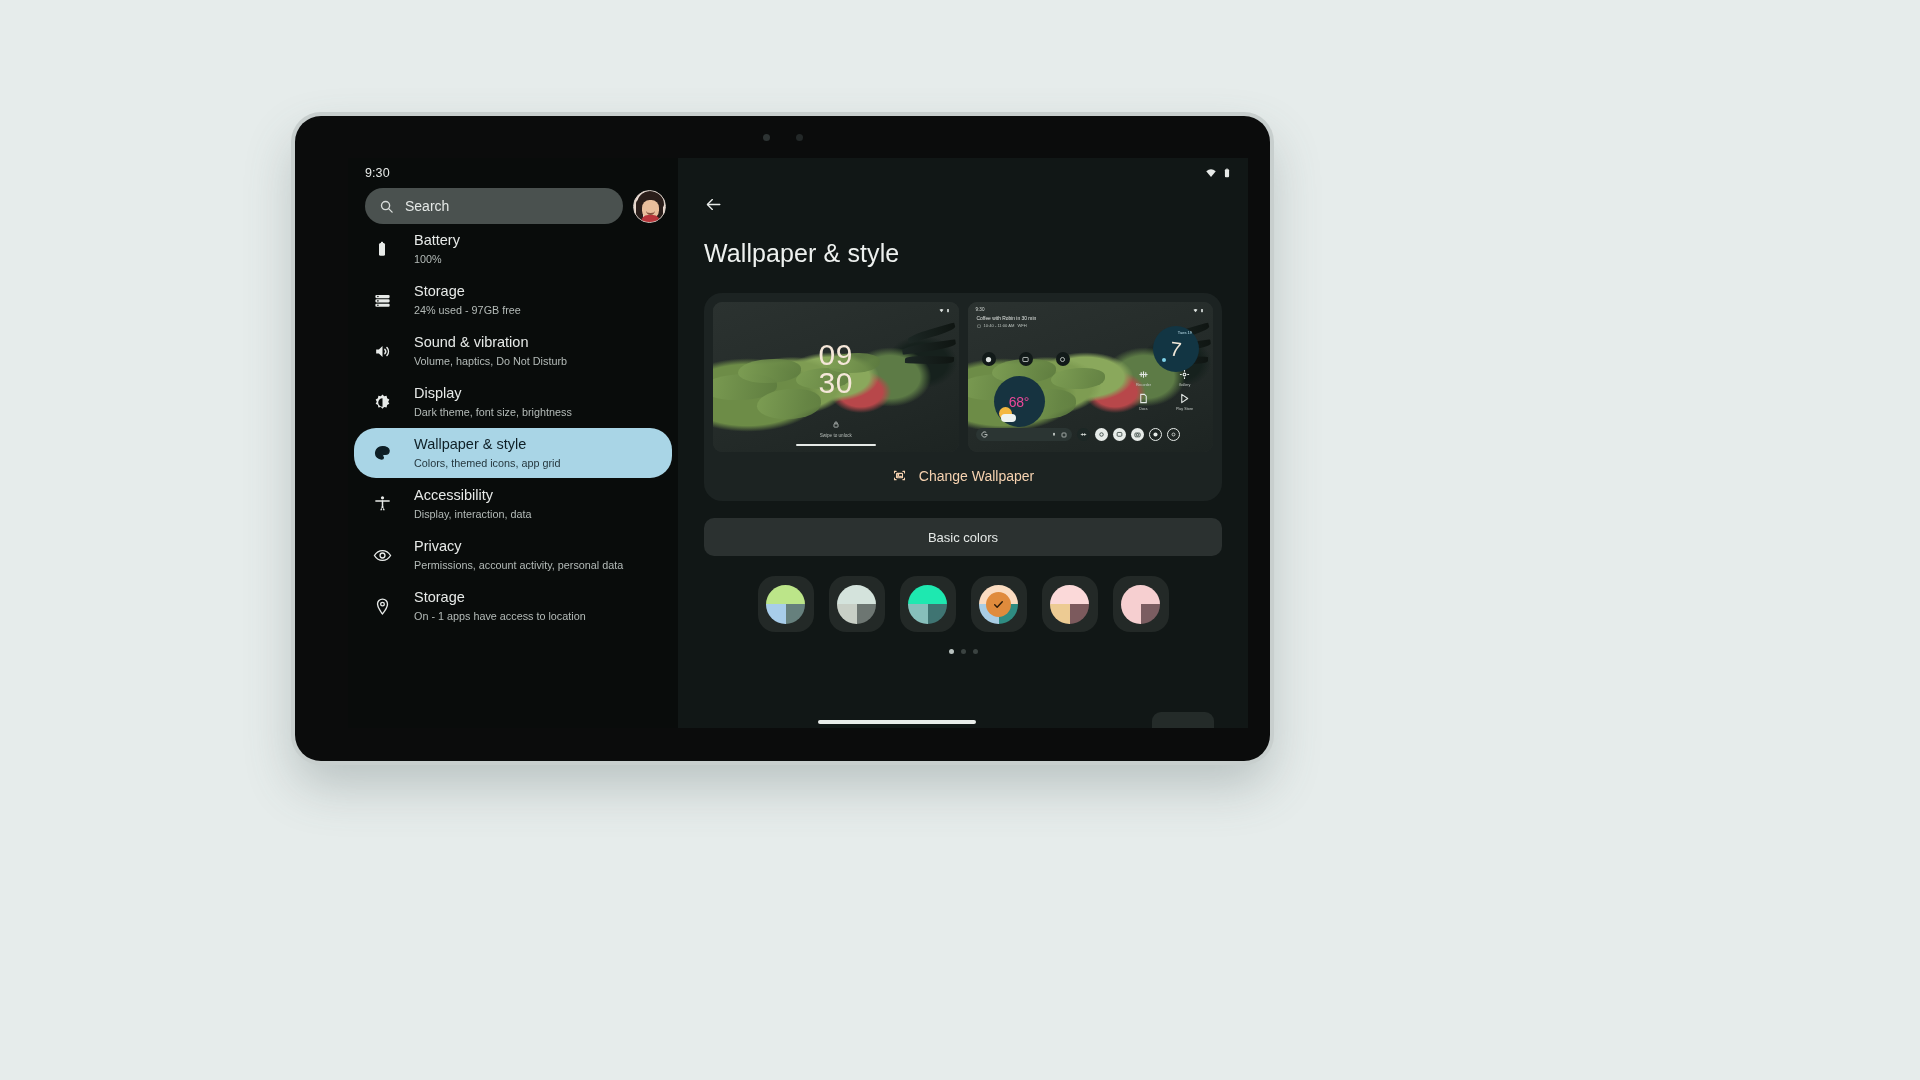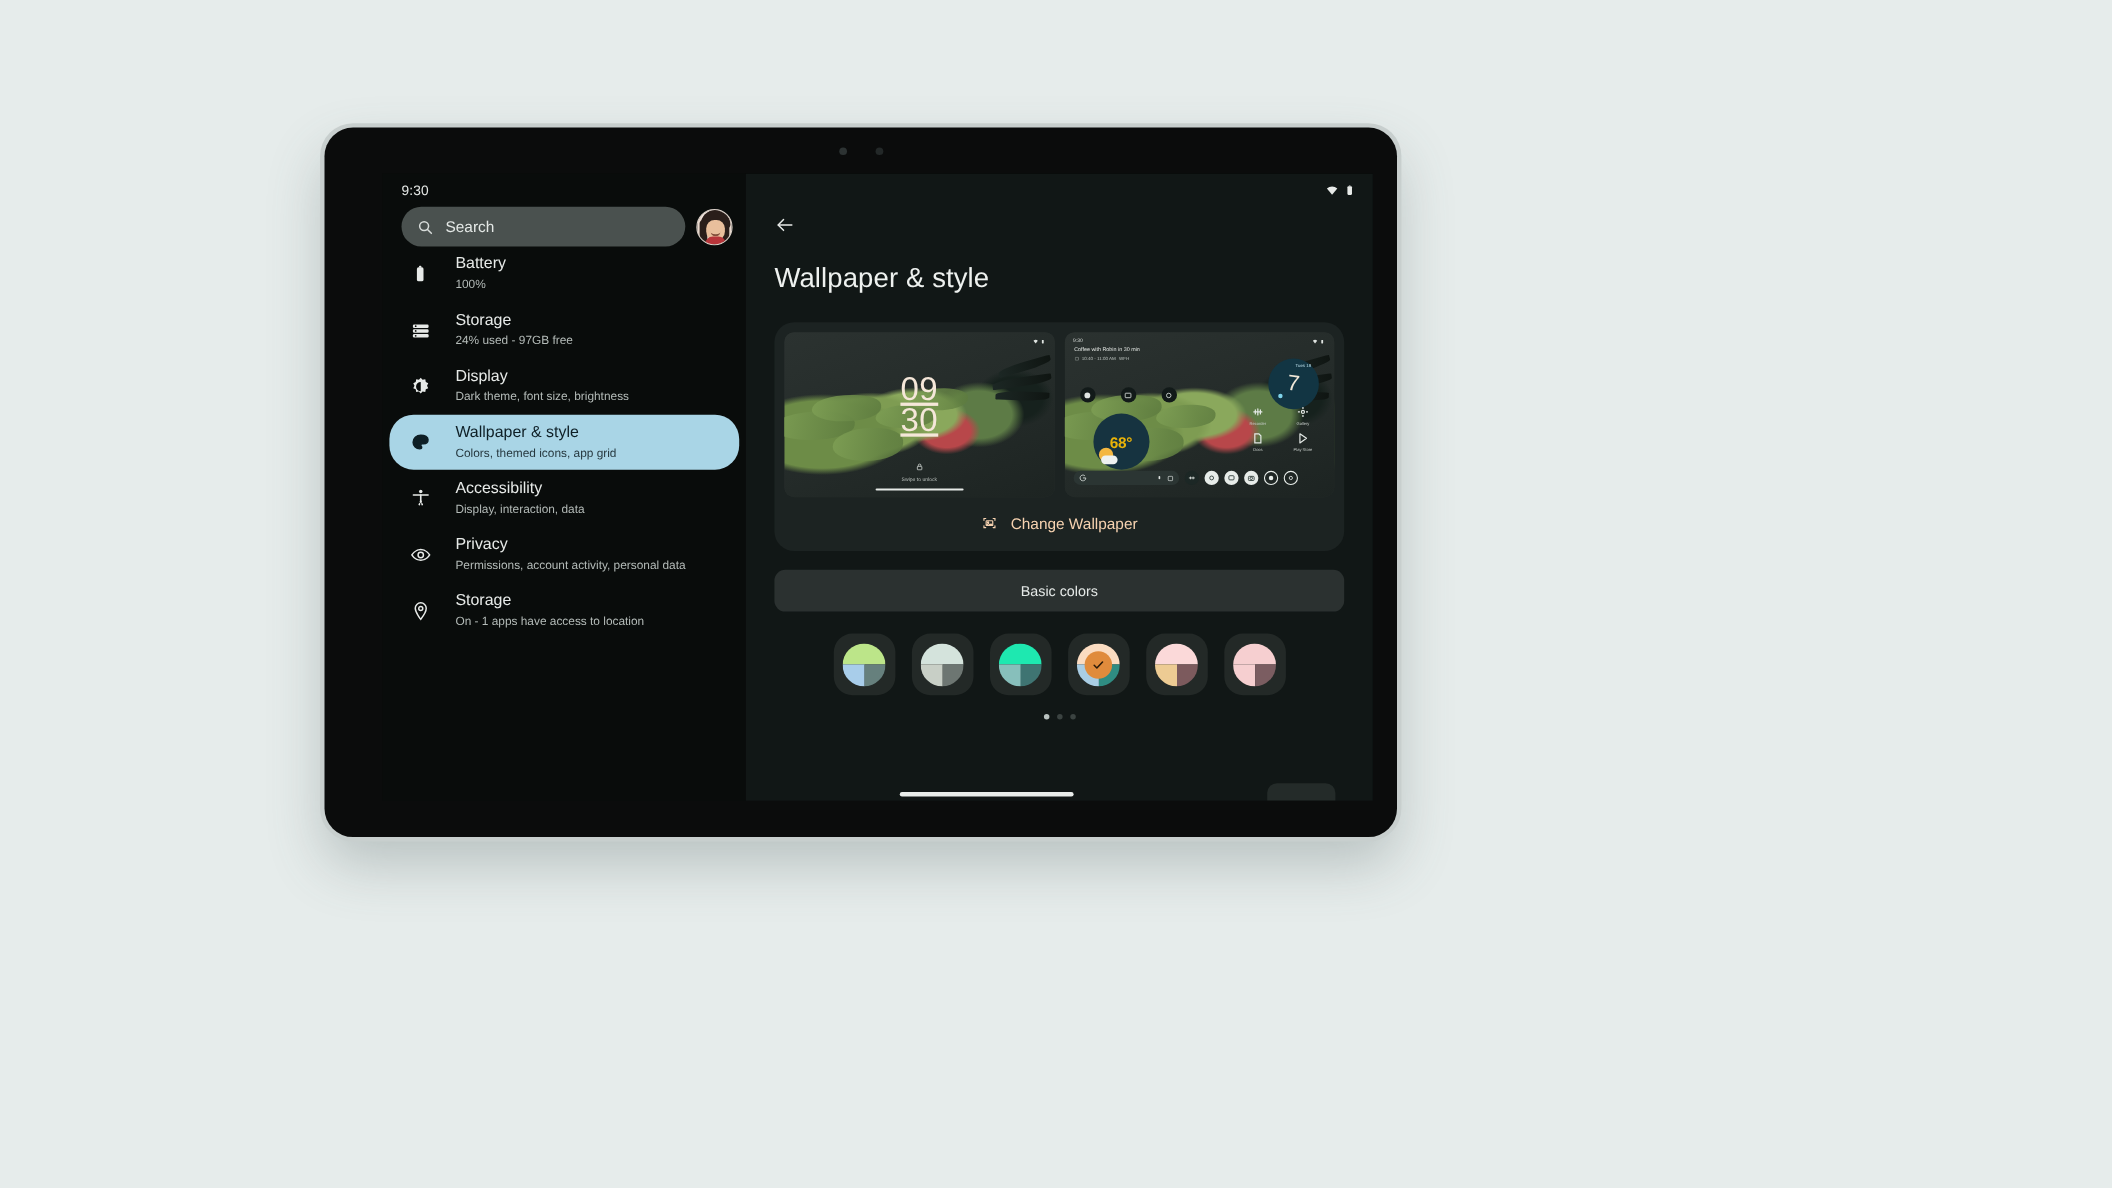--- a/index.html
+++ b/index.html
@@ -185,21 +185,20 @@
   }
 
   .lock-time {
     position: absolute; left: 50%; top: 26%;
     transform: translateX(-50%);
     color: #f5e7d9;
     font-size: 30px; line-height: 28px;
     text-align: right;
     font-weight: 300;
     letter-spacing: 0.5px;
-    text-decoration: underline;
   }
   .lock-hint {
     position: absolute; left: 50%; bottom: 14px; transform: translateX(-50%);
     color: #cfd5d1; font-size: 4.6px; white-space: nowrap; opacity: .85;
   }
   .lock-bar {
     position: absolute; left: 50%; bottom: 6px; transform: translateX(-50%);
     width: 80px; height: 2.5px; background: #e6eae7; border-radius: 2px;
   }
   .mini-status {
@@ -216,21 +215,21 @@
   .notif-t { color: #e2e6e3; font-size: 4.9px; white-space: nowrap; }
   .notif-s { color: #b9c0bc; font-size: 4.1px; margin-top: 2px; display: flex; gap: 3px; align-items: center; }
   .chip-row { position: absolute; left: 14px; top: 50px; display: flex; gap: 23px; }
   .chip { width: 14px; height: 14px; border-radius: 50%; background: #121a19; display: flex; align-items: center; justify-content: center; }
   .weather-widget {
     position: absolute; left: 26px; top: 74px;
     width: 51px; height: 51px; border-radius: 50%;
     background: #163340;
     display: flex; align-items: center; justify-content: center;
   }
-  .weather-widget .temp { color: #eab308; font-size: 14px; font-weight: 700; letter-spacing: -.3px; }
+  .weather-widget .temp { color: #ec4899; font-size: 14px; font-weight: 400; letter-spacing: -.3px; }
   .weather-widget .sun { position: absolute; left: 5px; bottom: 7px; width: 13px; height: 13px; border-radius: 50%; background: #f4b740; }
   .weather-widget .cloud { position: absolute; left: 7px; bottom: 5px; width: 15px; height: 8px; border-radius: 8px; background: #eef2f0; }
   .clock-widget {
     position: absolute; right: 14px; top: 24px;
     width: 46px; height: 46px; border-radius: 50%;
     background: #123543;
     display: flex; align-items: center; justify-content: center;
   }
   .clock-widget .hand { color: #f0e7d8; font-size: 20px; font-weight: 300; transform: rotate(8deg); }
   .clock-widget .dot { position: absolute; left: 9px; bottom: 10px; width: 4px; height: 4px; border-radius: 50%; background: #7fd3ea; }
@@ -357,20 +356,33 @@
                 <circle cx="6.2" cy="12.5" r="1" fill="#090c0b"></circle>
                 <circle cx="6.2" cy="18" r="1" fill="#090c0b"></circle>
             </svg>
           </span>
           <span class="txt">
             <span class="nav-title">Storage</span><br>
             <span class="nav-sub">24% used - 97GB free</span>
           </span>
         </div>
 
+        <div class="nav-item">
+          <span class="ico">
+            <svg viewBox="0 0 24 24" width="19" height="19">
+              <path d="M4 9.5h3.4L12 5.2v13.6L7.4 14.5H4z" fill="#e7eae8"></path>
+              <path d="M15 9.3a4.2 4.2 0 0 1 0 5.4" stroke="#e7eae8" stroke-width="1.9" fill="none" stroke-linecap="round"></path>
+              <path d="M17.6 7a7.6 7.6 0 0 1 0 10" stroke="#e7eae8" stroke-width="1.9" fill="none" stroke-linecap="round"></path>
+            </svg>
+          </span>
+          <span class="txt">
+            <span class="nav-title">Sound &amp; vibration</span><br>
+            <span class="nav-sub">Volume, haptics, Do Not Disturb</span>
+          </span>
+        </div>
 
         <div class="nav-item">
           <span class="ico">
             <svg viewBox="0 0 24 24" width="19" height="19">
               <path d="M12 1.8l2.1 2.3 3.1-.5.6 3.1 2.8 1.4-1.4 2.8 1.4 2.8-2.8 1.4-.6 3.1-3.1-.5L12 20l-2.1-2.3-3.1.5-.6-3.1L3.4 13.7l1.4-2.8-1.4-2.8 2.8-1.4.6-3.1 3.1.5z" fill="#e7eae8"></path>
               <path d="M12 6.6a5.4 5.4 0 0 0 0 10.8z" fill="#090c0b"></path>
             </svg>
           </span>
           <span class="txt">
             <span class="nav-title">Display</span><br>

